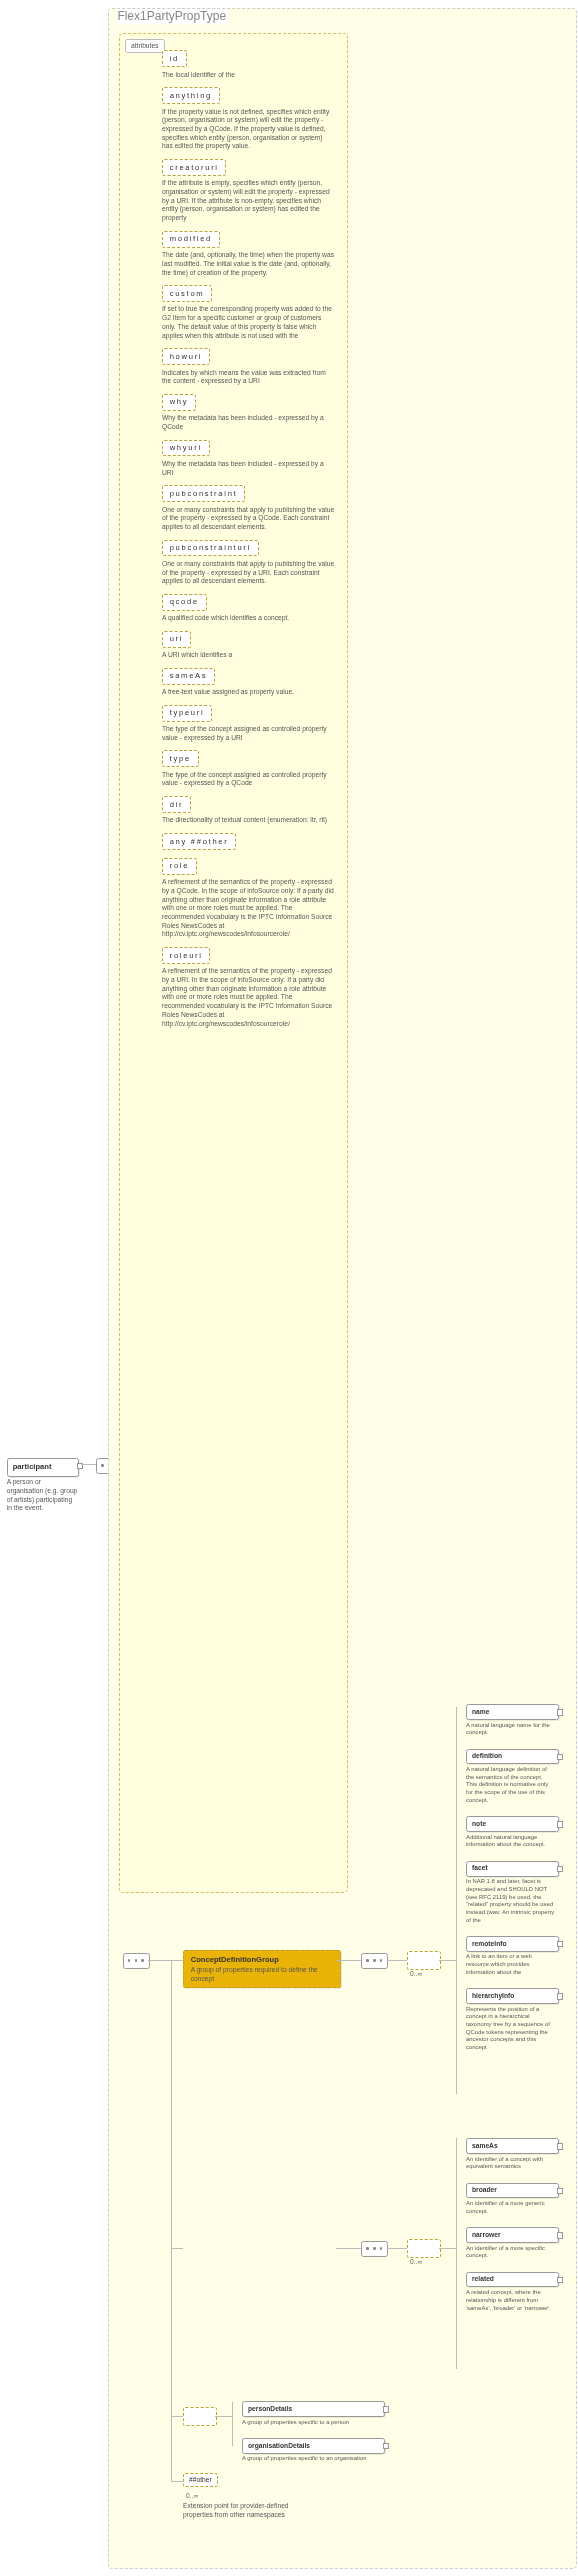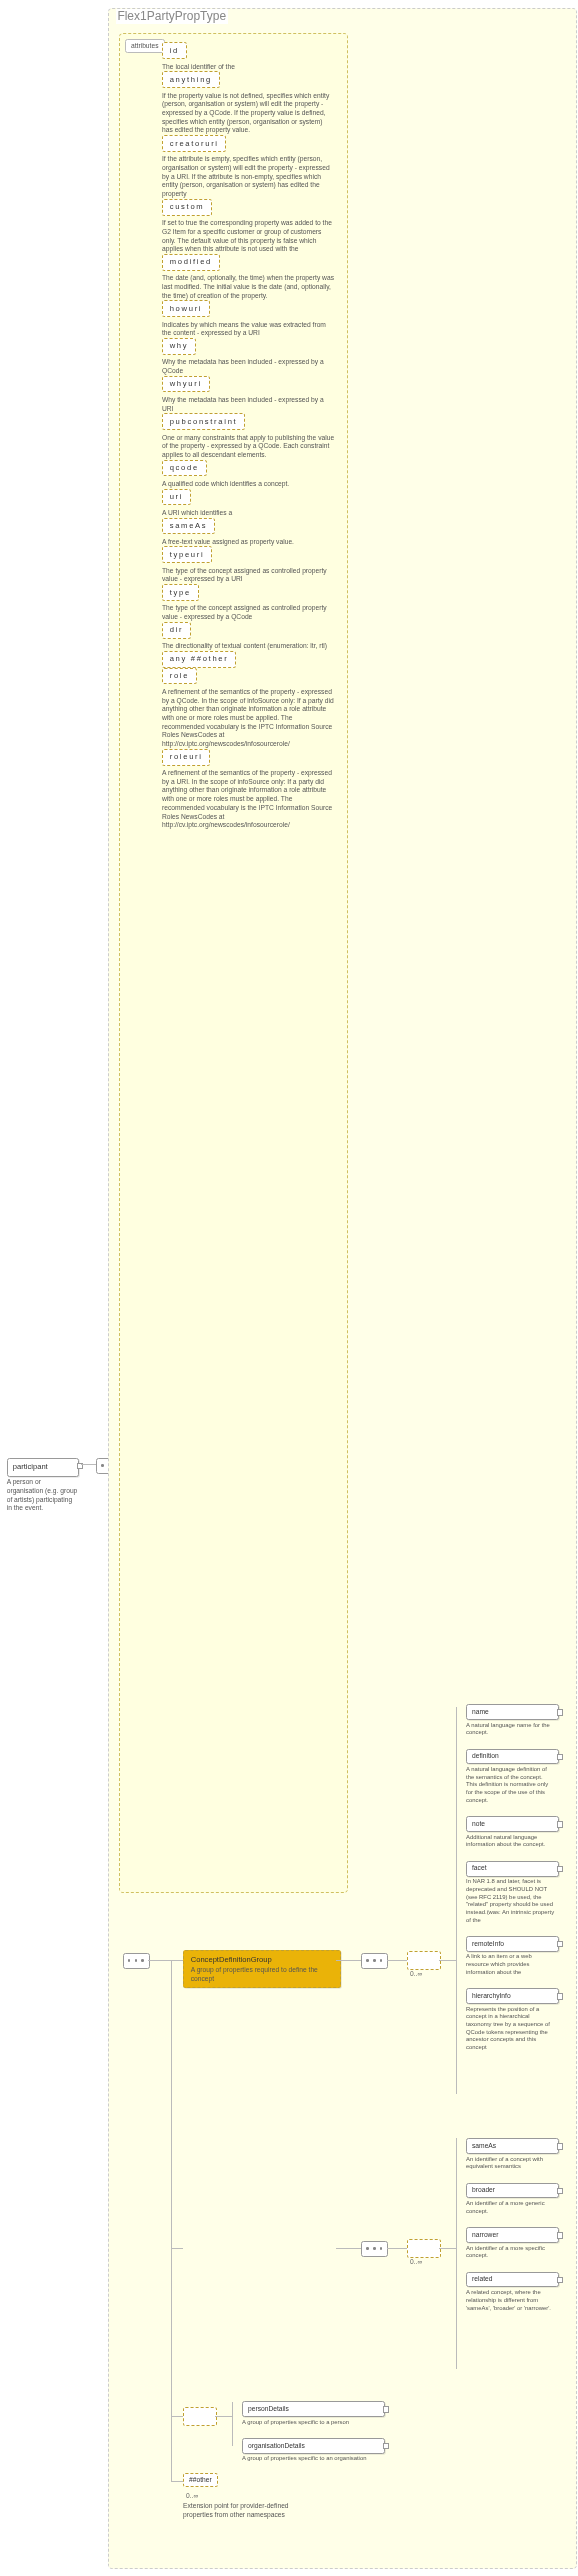--- a/index.html
+++ b/index.html
@@ -1,27 +1,27 @@
 <!DOCTYPE html>
 <html><head>
 <meta charset="utf-8">
 <style>
 html,body{margin:0;padding:0;background:#fff;font-family:Tahoma,Verdana,Arial,sans-serif;font-size:6.7px;color:#333;line-height:1.3}
 body{width:579px;height:2576px;position:relative}
 .root-box{position:absolute;left:6.7px;top:1458px;width:72px}
 .box{border:0.8px solid #999;background:#fff;padding:3.4px 5px;border-radius:2.5px;box-shadow:0.8px 0.8px 0 rgba(0,0,0,.1);position:relative}
 .attach{position:absolute;right:-5px;top:4.2px;width:4.2px;height:4.2px;border:0.8px solid #999;background:#fff}
-.h{font-size:7.6px;font-weight:400}
+.h{font-size:7.6px;font-weight:700}
 .desc{font-size:6.7px;color:#555;margin-top:1.7px}
 .outer{position:absolute;left:108px;top:8.4px;width:467px;height:2559px;border:0.8px dashed #ccc;background:#ffffe8;border-radius:4.2px}
 .outer-title{position:absolute;top:-0.8px;left:6.7px;font-size:12px;color:#888;background:#fff;padding:0 1.7px}
 .attrs-box{position:absolute;left:10px;top:23.6px;width:227px;height:1858px;border:0.8px dashed #d0c060;background:#ffffe0;border-radius:4.2px}
 .attrs-label{border:0.8px solid #bbb;border-radius:2.5px;background:#fff;display:inline-block;margin:5px 0 0 5px;padding:1.7px 5px;font-size:6.7px;color:#555}
 .col{position:absolute;left:42px;width:173px}
-.attr{margin-top:0}
+.attr{margin-top:8px}
 .attr-name{border:0.8px dashed #c0a030;border-radius:2.5px;background:#fff;padding:2.5px 6.7px;display:inline-block;font-size:7.6px;letter-spacing:1.7px}
 .attr .desc{margin-top:3.4px}
 .grp-box{position:absolute;border:0.8px dashed #c0a030;background:#eab308;border-radius:2.5px;padding:3.4px 6.7px;box-shadow:0.8px 0.8px 0 rgba(0,0,0,.1)}
 .grp-box .h{font-size:7.6px}
 .grp-box .desc{max-width:143px}
 .seq{position:absolute;width:25px;height:13.5px;border:0.8px solid #999;border-radius:2.5px;background:#fff}
 .card{position:absolute;font-size:6.7px;color:#666}
 .sub-col{position:absolute;width:93px}
 .sub{margin-top:11.8px}
 .sub .box{padding:2.5px 5px}
@@ -54,26 +54,27 @@
 
 <div class="outer">
   <span class="outer-title">Flex1PartyPropType</span>
 
   <div class="attrs-box">
     <span class="attrs-label">attributes</span>
     <div class="col" id="attrs-col" style="top:8.4px">
         <div class="attr"><div class="attr-name">id</div><div class="desc">The local identifier of the</div></div>
         <div class="attr"><div class="attr-name">anything</div><div class="desc">If the property value is not defined, specifies which entity (person, organisation or system) will edit the property - expressed by a QCode. If the property value is defined, specifies which entity (person, organisation or system) has edited the property value.</div></div>
         <div class="attr"><div class="attr-name">creatoruri</div><div class="desc">If the attribute is empty, specifies which entity (person, organisation or system) will edit the property - expressed by a URI. If the attribute is non-empty, specifies which entity (person, organisation or system) has edited the property</div></div>
+        <div class="attr"><div class="attr-name">modified</div><div class="desc">The date (and, optionally, the time) when the property was last modified. The initial value is the date (and, optionally, the time) of creation of the property.</div></div>
         <div class="attr"><div class="attr-name">custom</div><div class="desc">If set to true the corresponding property was added to the G2 Item for a specific customer or group of customers only. The default value of this property is false which applies when this attribute is not used with the</div></div>
-        <div class="attr"><div class="attr-name">modified</div><div class="desc">The date (and, optionally, the time) when the property was last modified. The initial value is the date (and, optionally, the time) of creation of the property.</div></div>
         <div class="attr"><div class="attr-name">howuri</div><div class="desc">Indicates by which means the value was extracted from the content - expressed by a URI</div></div>
         <div class="attr"><div class="attr-name">why</div><div class="desc">Why the metadata has been included - expressed by a QCode</div></div>
         <div class="attr"><div class="attr-name">whyuri</div><div class="desc">Why the metadata has been included - expressed by a URI</div></div>
         <div class="attr"><div class="attr-name">pubconstraint</div><div class="desc">One or many constraints that apply to publishing the value of the property - expressed by a QCode. Each constraint applies to all descendant elements.</div></div>
+        <div class="attr"><div class="attr-name">pubconstrainturi</div><div class="desc">One or many constraints that apply to publishing the value of the property - expressed by a URI. Each constraint applies to all descendant elements.</div></div>
         <div class="attr"><div class="attr-name">qcode</div><div class="desc">A qualified code which identifies a concept.</div></div>
         <div class="attr"><div class="attr-name">uri</div><div class="desc">A URI which identifies a</div></div>
         <div class="attr"><div class="attr-name">sameAs</div><div class="desc">A free-text value assigned as property value.</div></div>
         <div class="attr"><div class="attr-name">typeuri</div><div class="desc">The type of the concept assigned as controlled property value - expressed by a URI</div></div>
         <div class="attr"><div class="attr-name">type</div><div class="desc">The type of the concept assigned as controlled property value - expressed by a QCode</div></div>
         <div class="attr"><div class="attr-name">dir</div><div class="desc">The directionality of textual content (enumeration: ltr, rtl)</div></div>
         <div class="attr"><div class="attr-name">any ##other</div></div>
         <div class="attr"><div class="attr-name">role</div><div class="desc">A refinement of the semantics of the property - expressed by a QCode. In the scope of infoSource only: If a party did anything other than originate information a role attribute with one or more roles must be applied. The recommended vocabulary is the IPTC Information Source Roles NewsCodes at http://cv.iptc.org/newscodes/infosourcerole/</div></div>
         <div class="attr"><div class="attr-name">roleuri</div><div class="desc">A refinement of the semantics of the property - expressed by a URI. In the scope of infoSource only: If a party did anything other than originate information a role attribute with one or more roles must be applied. The recommended vocabulary is the IPTC Information Source Roles NewsCodes at http://cv.iptc.org/newscodes/infosourcerole/</div></div>
       </div>

